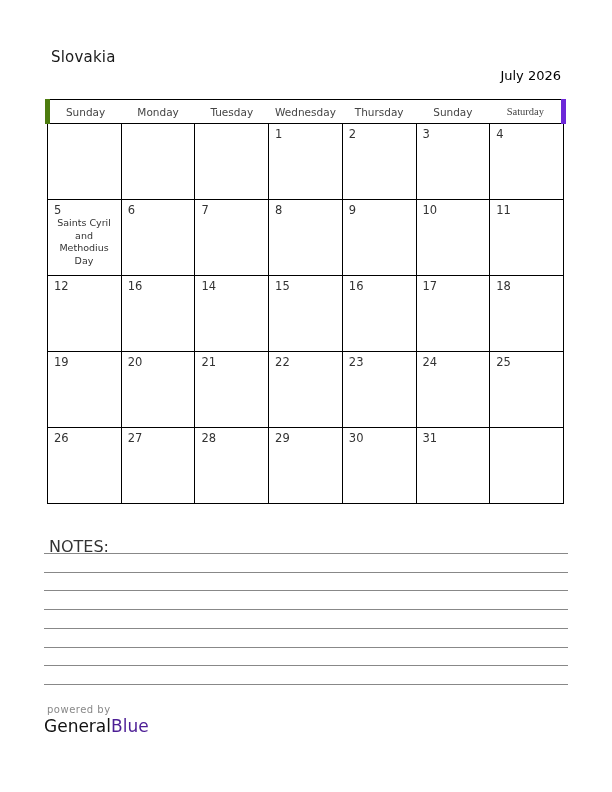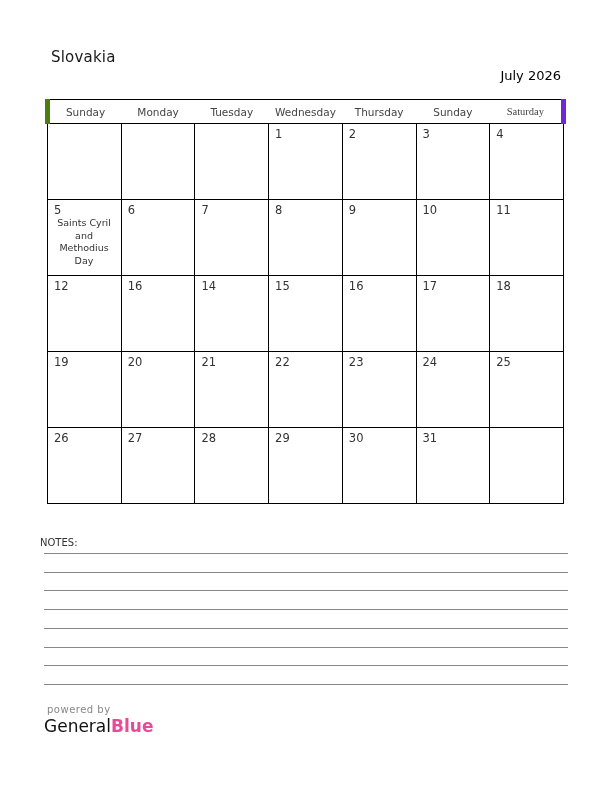--- a/index.html
+++ b/index.html
@@ -6,25 +6,25 @@
   body{width:612px;height:792px;position:relative;font-family:"DejaVu Sans",sans-serif;color:#222;overflow:hidden;}
   .title{position:absolute;left:51px;top:48px;font-size:15px;color:#1a1a1a;letter-spacing:0.2px;}
   .month{position:absolute;right:51px;top:56px;font-size:13px;color:#000000;margin-top:12px;}
   table.cal{position:absolute;left:45px;top:99px;width:521px;border-collapse:collapse;table-layout:fixed;}
   table.cal th{height:23px;border-top:1px solid #000;border-bottom:1px solid #000;font-weight:normal;font-size:10.5px;color:#444;padding:0;}
   table.cal th:first-child{border-left:5px solid #4d7c0f;}
   table.cal th:last-child{border-right:5px solid #6d28d9;font-family:Liberation Serif, serif;}
   table.cal td{border:1px solid #000;height:76px;vertical-align:top;padding:3px 0 0 6px;box-sizing:border-box;}
   .daynum{font-size:11.5px;color:#333;display:block;line-height:14px;}
   .holiday{font-size:9.5px;color:#333;line-height:12.5px;display:block;width:60px;text-align:center;}
-  .notes-label{position:absolute;left:40px;top:537px;font-size:10px;color:#333;}
+  .notes-label{position:absolute;left:49px;top:537px;font-size:16px;color:#333;}
   .note-line{position:absolute;left:44px;width:524px;height:0;border-top:1px solid #888;}
   .powered{position:absolute;left:47px;top:704px;font-size:10px;color:#888;letter-spacing:0.5px;}
   .brand{position:absolute;left:44px;top:716px;font-size:17px;color:#111;}
-  .brand .blue{color:#ec4899;font-weight:bold;}
+  .brand .blue{color:#4c1d95;}
 </style>
 </head>
 <body>
 
 <div class="title">Slovakia</div>
 <div class="month">July 2026</div>
 
 <table class="cal">
   <thead>
     <tr>

